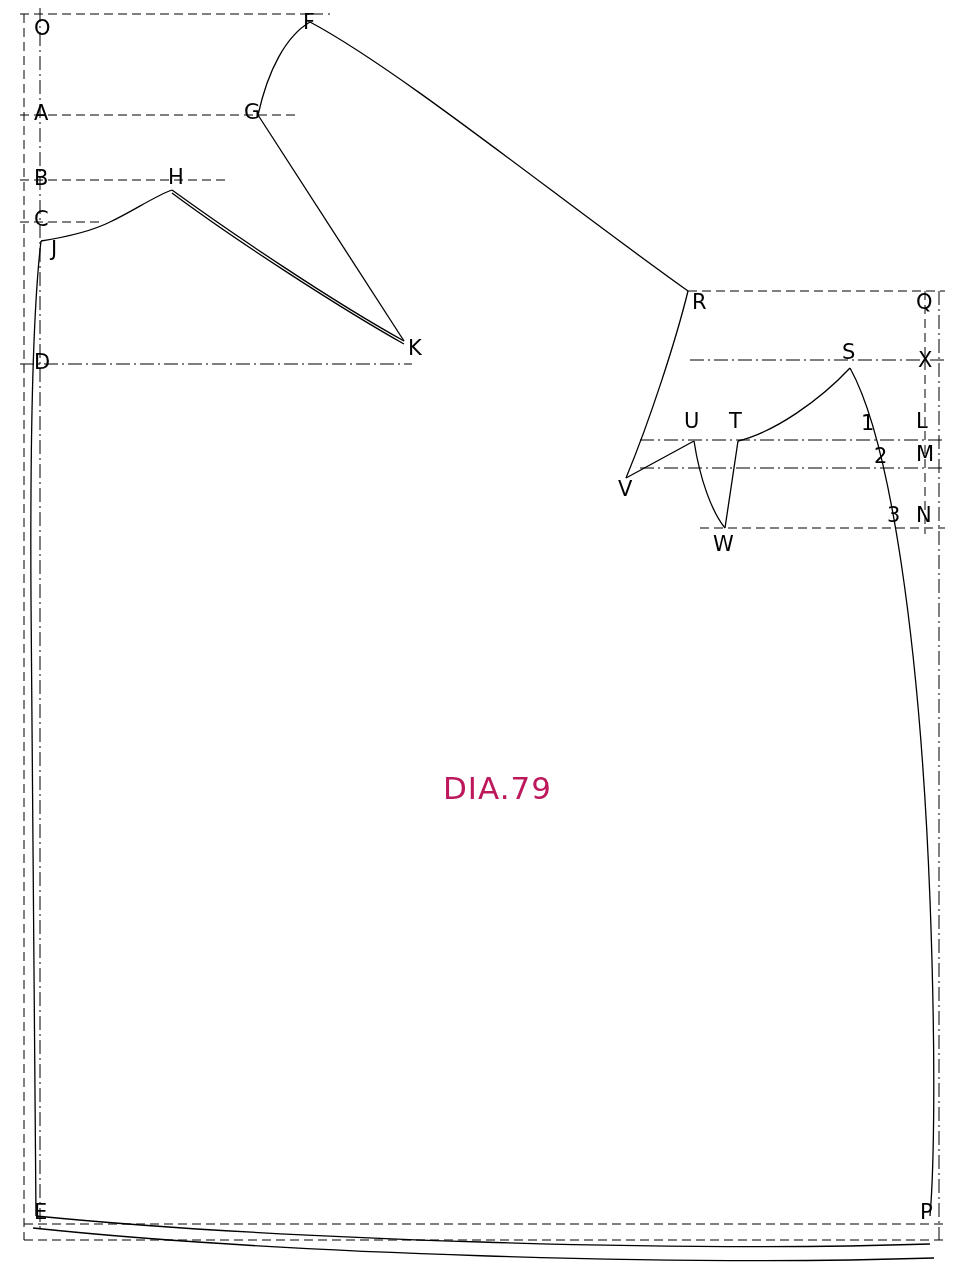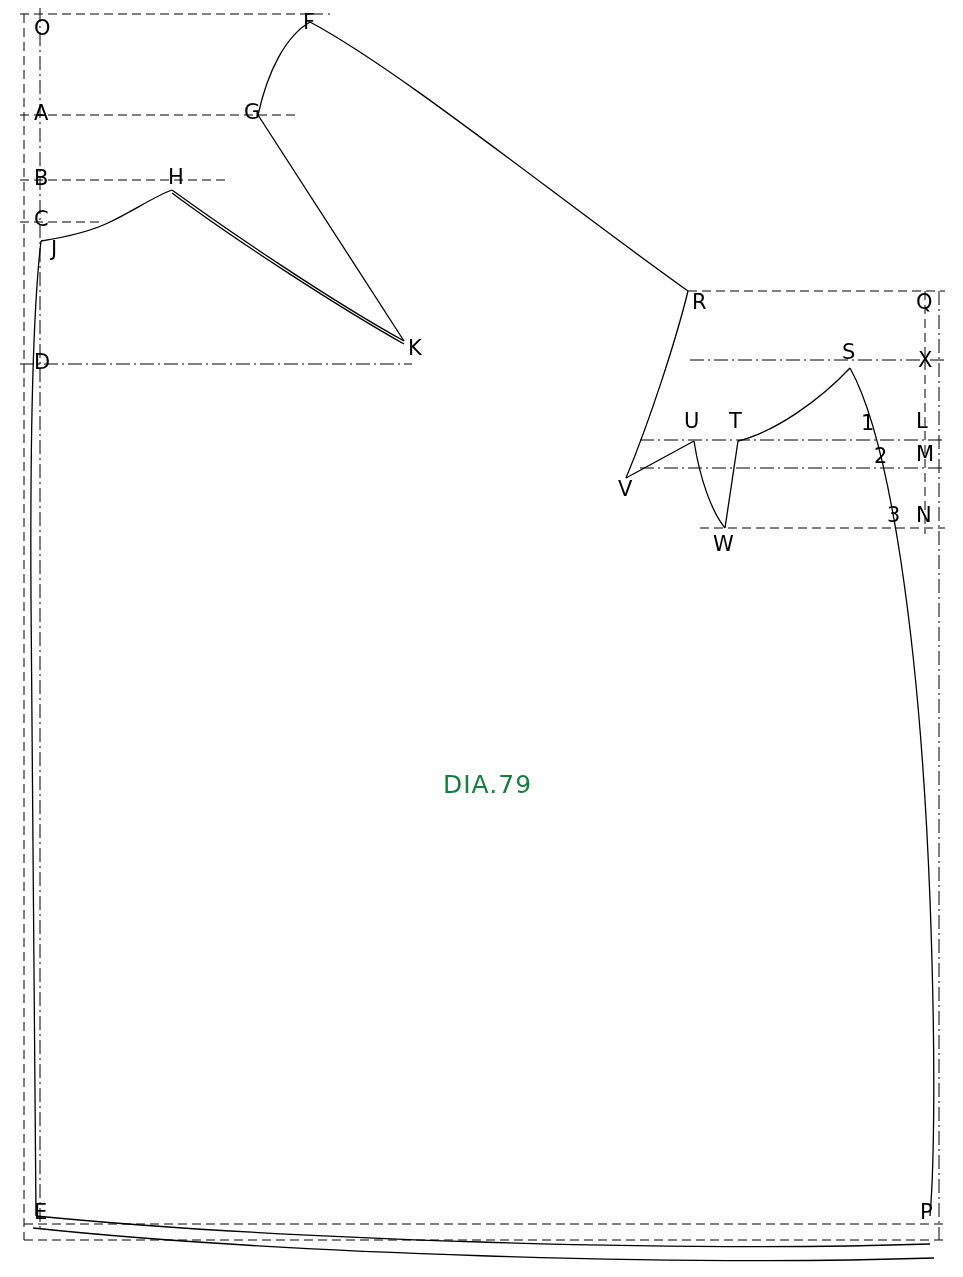--- a/index.html
+++ b/index.html
@@ -30,23 +30,23 @@
     font-size: 21px;
     color: #000000;
     line-height: 1;
     white-space: nowrap;
   }
   #diagram-title {
     position: absolute;
     left: 443px;
     top: 770px;
     font-family: "DejaVu Sans", sans-serif;
-    font-size: 25px;
+    font-size: 31px;
     letter-spacing: 1px;
-    color: #15803d;
+    color: #be185d;
     white-space: nowrap;
   }
 </style>
 </head>
 <body>
 
 <div id="page">
 
   <svg id="pattern-svg" viewBox="0 0 963 1277">
     <g fill="none" stroke="#000000" stroke-width="1.1">

